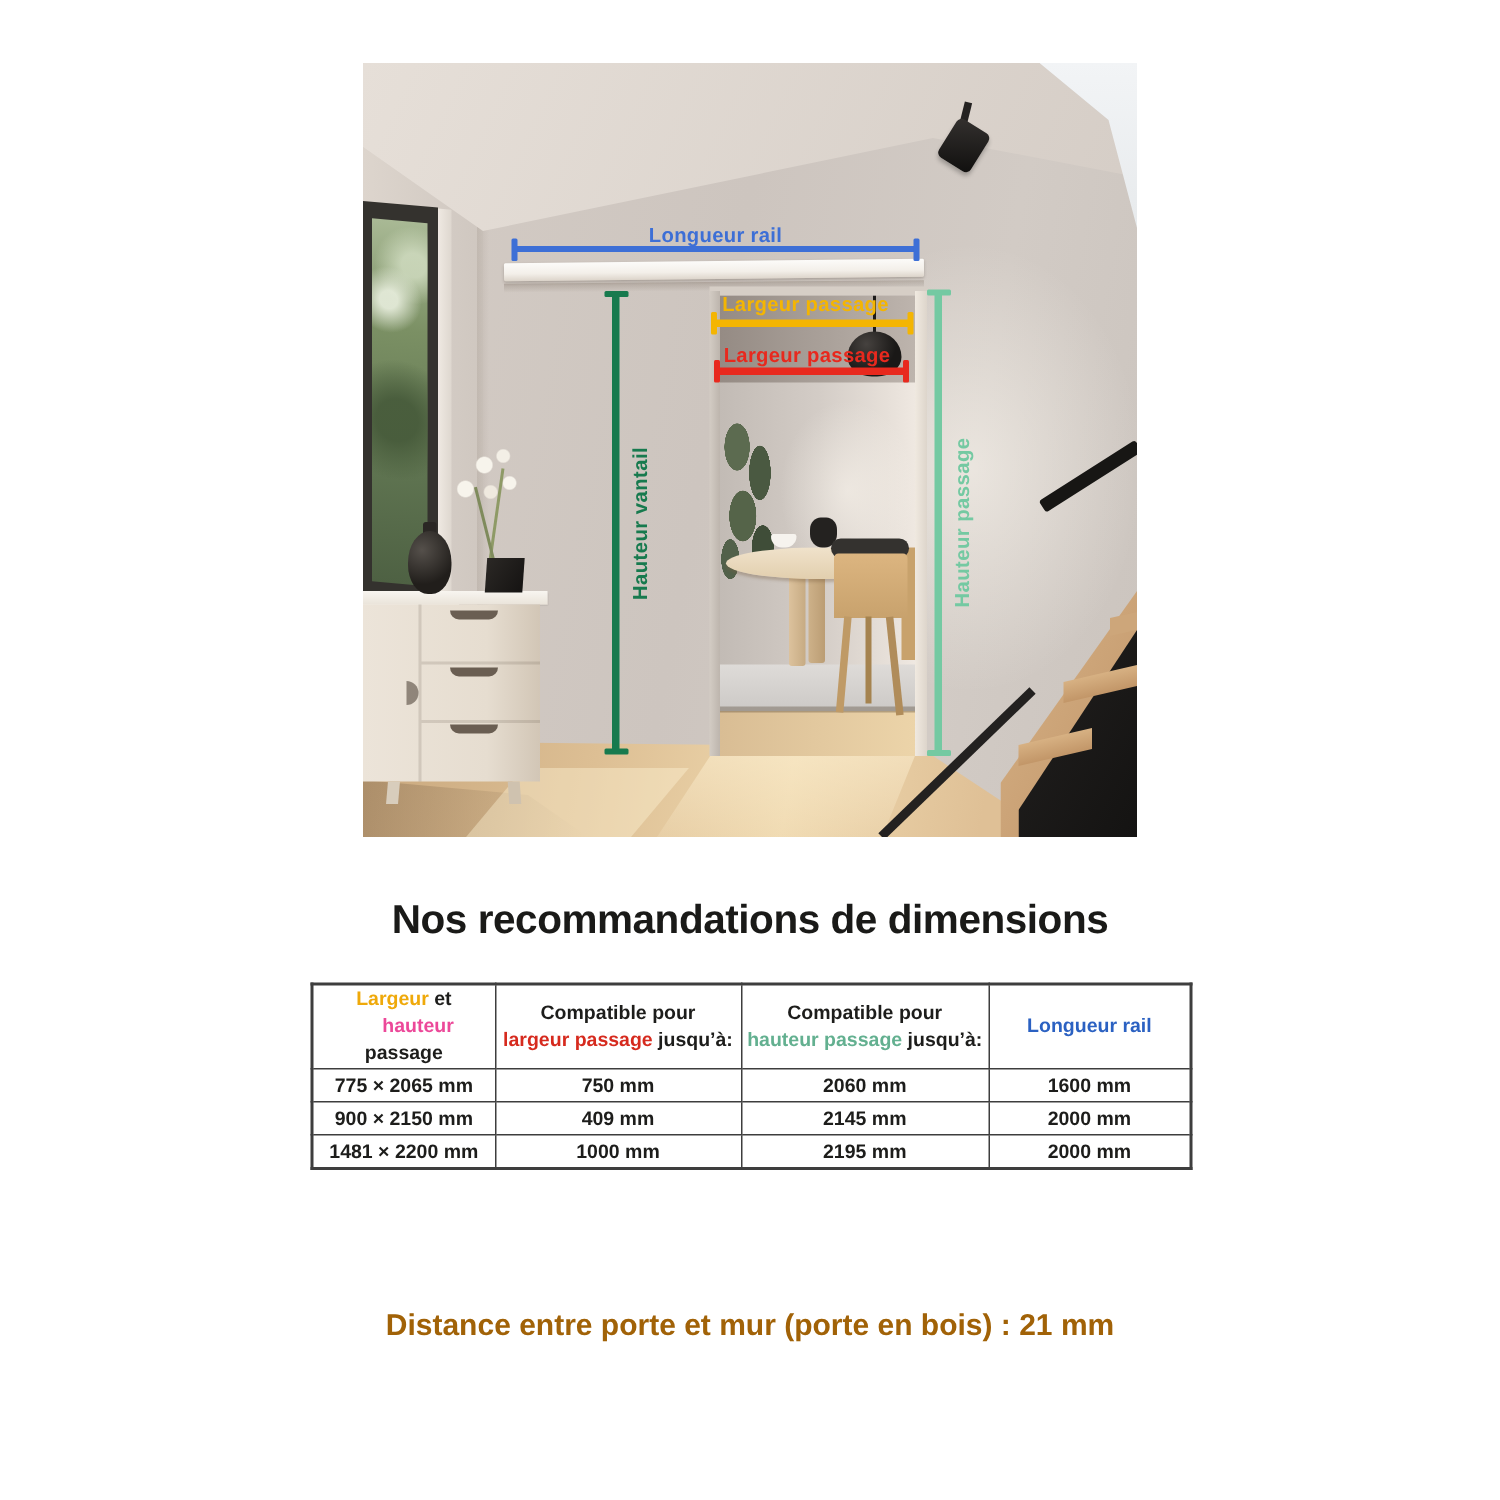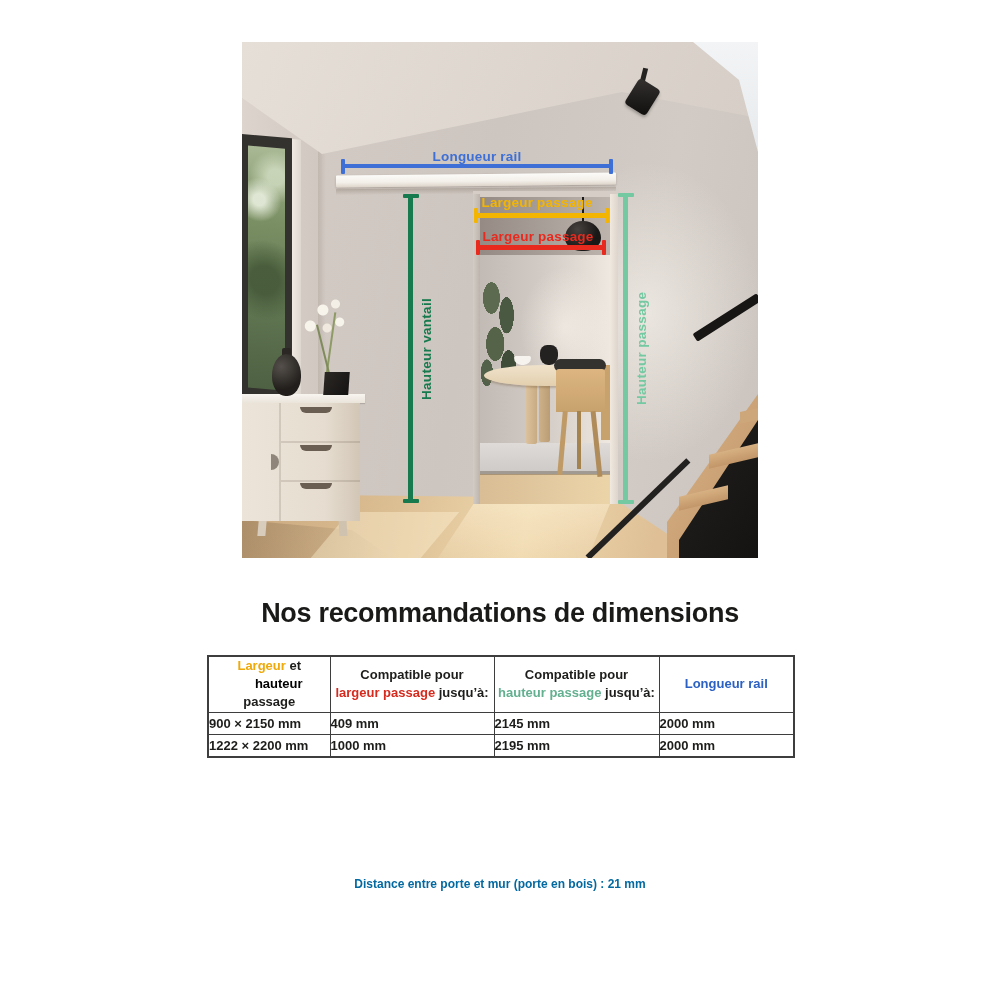--- a/index.html
+++ b/index.html
@@ -11,27 +11,27 @@
   .ann-h::before,.ann-h::after{content:"";position:absolute;width:4px;height:15px;top:50%;margin-top:-7.5px;background:inherit;border-radius:1px;}
   .ann-h::before{left:-1px;}.ann-h::after{right:-1px;}
   .ann-v{position:absolute;border-radius:1px;}
   .ann-v::before,.ann-v::after{content:"";position:absolute;height:4px;width:16px;left:50%;margin-left:-8px;background:inherit;border-radius:1px;}
   .ann-v::before{top:-2px;}.ann-v::after{bottom:-2px;}
   .hlabel{position:absolute;font-weight:bold;font-size:13.5px;text-align:center;letter-spacing:.2px;line-height:16px;white-space:nowrap;}
   .vlabel{position:absolute;writing-mode:vertical-rl;transform:rotate(180deg);font-weight:bold;font-size:13.5px;letter-spacing:.3px;text-align:center;white-space:nowrap;}
   
   .title{position:absolute;left:0;top:598px;width:100%;margin:0;text-align:center;font-size:27px;font-weight:700;color:#1a1a18;letter-spacing:-.3px;}
   
-  .dims{position:absolute;left:207px;top:655px;width:586px;border-collapse:collapse;table-layout:fixed;border:2px solid #3e3e3e;color:#1d1d1b;}
+  .dims{position:absolute;left:207px;top:655px;width:586px;border-collapse:collapse;table-layout:fixed;border:2px solid #3e3e3e;color:#1d1d1b;text-align:center;}
   .dims th,.dims td{border:1.5px solid #3e3e3e;padding:0;font-weight:bold;font-size:13px;}
   .dims thead th{height:44px;line-height:1.4;}
   .dims tbody td{height:21px;}
-  .c-gold{color:#EFA90A;}.c-green{color:#000000;margin-left:19px;}.c-red{color:#D62A1E;}.c-mint{color:#63B090;}.c-blue{color:#2B61C2;}
+  .c-gold{color:#EFA90A;}.c-green{color:#ec4899;margin-left:19px;}.c-red{color:#D62A1E;}.c-mint{color:#63B090;}.c-blue{color:#2B61C2;}
   
-  .note{position:absolute;left:0;width:100%;margin:0;text-align:center;font-weight:bold;font-size:12px;color:#0369a1;line-height:18px;}
+  .note{position:absolute;left:0;width:100%;margin:0;text-align:center;font-weight:bold;font-size:20px;color:#a16207;line-height:18px;}
 </style>
 </head>
 <body>
 
 <div class="canvas">
 
   <div class="photo">
 
     <div class="s" style="left:0;top:0;width:516px;height:516px;background:linear-gradient(100deg,#d4ccc5,#cdc5bf 45%,#d2cbc5 75%,#cbc4be);"></div>
     <div class="s" style="left:0;top:0;width:80px;height:516px;background:linear-gradient(90deg,#ddd5cd,#cfc7c0);clip-path:polygon(0 56px,80px 112px,80px 516px,0 516px);"></div>
@@ -139,27 +139,33 @@
     <thead>
       <tr>
         <th><span class="c-gold">Largeur</span><span> et</span><br><span class="c-green">hauteur</span><span> passage</span></th>
         <th><span>Compatible pour</span><br><span class="c-red">largeur passage</span><span> jusqu’à:</span></th>
         <th><span>Compatible pour</span><br><span class="c-mint">hauteur passage</span><span> jusqu’à:</span></th>
         <th class="c-blue">Longueur rail</th>
       </tr>
     </thead>
     <tbody>
       <tr>
+        <td>775 × 2065 mm</td>
+          <td>750 mm</td>
+          <td>2060 mm</td>
+          <td>1600 mm</td>
+      </tr>
+      <tr>
         <td>900 × 2150 mm</td>
           <td>409 mm</td>
           <td>2145 mm</td>
           <td>2000 mm</td>
       </tr>
       <tr>
-        <td>1222 × 2200 mm</td>
+        <td>1481 × 2200 mm</td>
           <td>1000 mm</td>
           <td>2195 mm</td>
           <td>2000 mm</td>
       </tr>
     </tbody>
   </table>
 
   <p class="note" style="top:875px;">Distance entre porte et mur (porte en bois) : 21 mm</p>
 
 </div>

